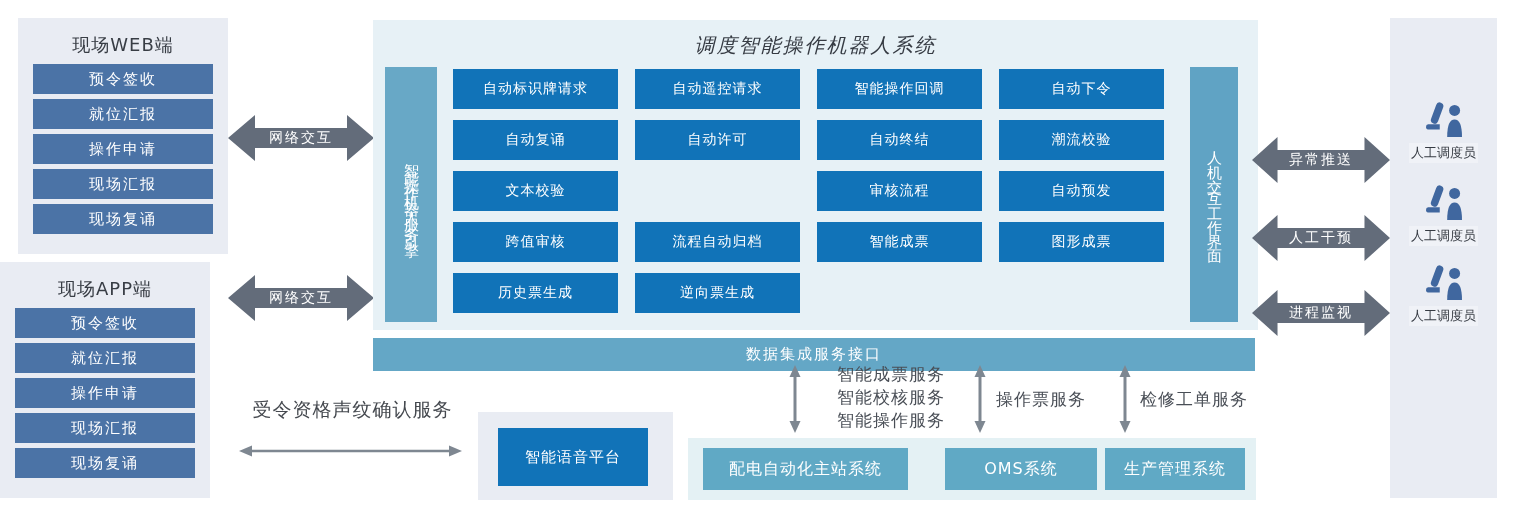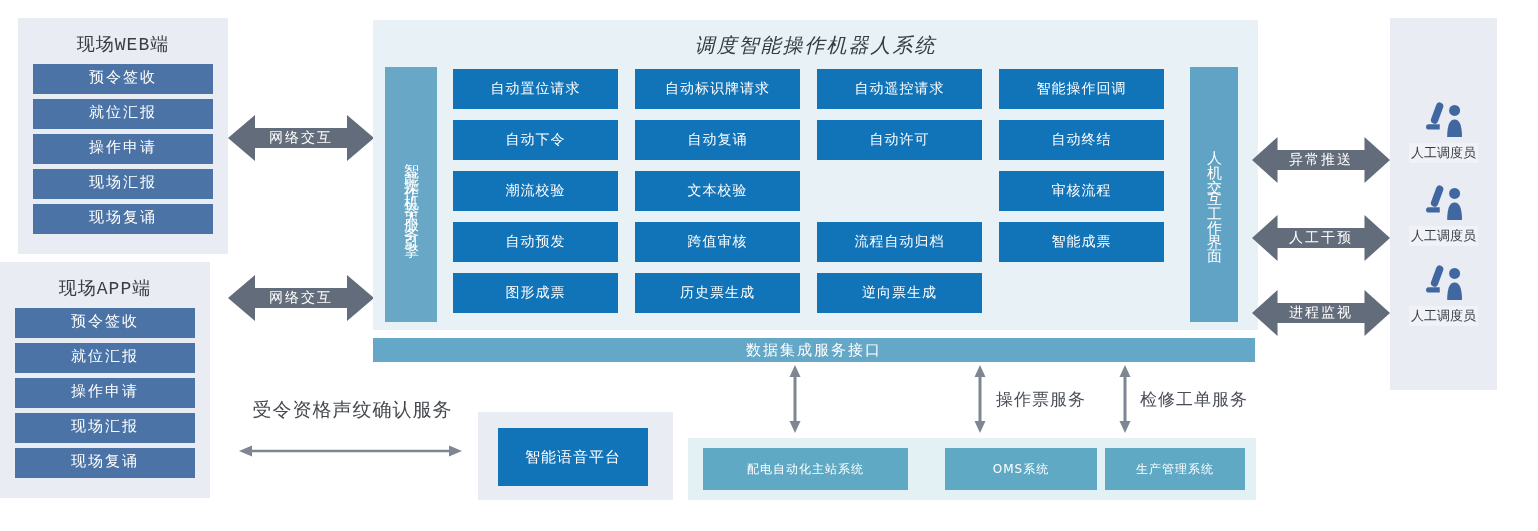--- a/index.html
+++ b/index.html
@@ -1,21 +1,21 @@
 <!DOCTYPE html>
 <html><head>
 <meta charset="utf-8">
 <style>
   html,body{margin:0;padding:0;background:#ffffff;}
   body{font-family:"DejaVu Sans","Liberation Sans",sans-serif;color:#3c424a;}
   .stage{position:relative;width:1538px;height:531px;background:#ffffff;overflow:hidden;}
   .abs{position:absolute;}
 
   
-  .side-panel{background:#e9ecf3;box-sizing:border-box;padding:10px 15px 0 15px;display:flex;flex-direction:column;font-family:Liberation Mono, monospace;}
+  .side-panel{background:#e9ecf3;box-sizing:border-box;padding:10px 15px 0 15px;display:flex;flex-direction:column;}
   .side-title{text-align:center;font-size:18px;color:#383d45;height:36px;line-height:34px;letter-spacing:1px;}
   .side-item{background:#4b73a6;color:#ffffff;font-size:15px;height:30px;line-height:30px;text-align:center;margin-bottom:5px;letter-spacing:2px;}
 
   
   .center-panel{background:#e7f1f6;}
   .center-title{position:absolute;left:0;top:12px;width:100%;text-align:center;font-size:20px;color:#363b43;letter-spacing:2px;font-style:italic;}
   .vbar{position:absolute;display:flex;align-items:center;justify-content:center;color:#ffffff;}
   .vbar span{writing-mode:vertical-lr;text-orientation:upright;font-size:15px;letter-spacing:8px;line-height:1;}
   .engine-bar{background:#68a8c6;}
   .hmi-bar{background:#60a3c4;}
@@ -31,21 +31,21 @@
 
   
   .data-bus{background:#64a7c6;color:#ffffff;display:flex;align-items:center;justify-content:center;font-size:15px;letter-spacing:2px;}
 
   
   .svc-label{font-size:17px;color:#494e56;letter-spacing:1px;white-space:nowrap;}
   .svc-multi{line-height:23px;}
 
   
   .bottom-panel{background:#e4f1f4;}
-  .sys-box{position:absolute;background:#60a9c5;color:#ffffff;height:42px;display:flex;align-items:center;justify-content:center;font-size:12px;letter-spacing:1px;}
+  .sys-box{position:absolute;background:#60a9c5;color:#ffffff;height:42px;display:flex;align-items:center;justify-content:center;font-size:16px;letter-spacing:1px;}
 
   
   .voice-panel{background:#e9ecf3;}
   .voice-box{position:absolute;left:20px;top:16px;width:150px;height:58px;background:#1173b8;color:#ffffff;display:flex;align-items:center;justify-content:center;font-size:15px;letter-spacing:1px;}
   .voice-svc{font-size:19px;color:#45494f;text-align:center;letter-spacing:1px;white-space:nowrap;}
 
   
   .dispatcher-panel{background:#e9ecf3;}
   .dispatcher{position:absolute;left:0;width:100%;display:flex;flex-direction:column;align-items:center;}
   .dispatcher-label{font-size:13px;color:#363b43;margin-top:5px;background:#f0f2f7;padding:1px 2px;}
@@ -87,21 +87,20 @@
   </div>
 
   <div class="abs center-panel" style="left:373px;top:20px;width:885px;height:310px;">
     <div class="center-title">调度智能操作机器人系统</div>
 
     <div class="vbar engine-bar" style="left:12px;top:47px;width:52px;height:255px;">
       <span>智能操作机器人服务引擎</span>
     </div>
 
     <div class="grid" style="left:80px;top:49px;">
-      <div class="grid-btn">自动置位请求</div>
       <div class="grid-btn">自动标识牌请求</div>
       <div class="grid-btn">自动遥控请求</div>
       <div class="grid-btn">智能操作回调</div>
       <div class="grid-btn">自动下令</div>
       <div class="grid-btn">自动复诵</div>
       <div class="grid-btn">自动许可</div>
       <div class="grid-btn">自动终结</div>
       <div class="grid-btn">潮流校验</div>
       <div class="grid-btn">文本校验</div>
       <div class="grid-btn grid-empty"></div>
@@ -113,30 +112,35 @@
       <div class="grid-btn">图形成票</div>
       <div class="grid-btn">历史票生成</div>
       <div class="grid-btn">逆向票生成</div>
     </div>
 
     <div class="vbar hmi-bar" style="left:817px;top:47px;width:48px;height:255px;">
       <span>人机交互工作界面</span>
     </div>
   </div>
 
-  <div class="abs data-bus" style="left:373px;top:338px;width:882px;height:24px;">
+  <div class="abs data-bus" style="left:373px;top:338px;width:882px;height:33px;">
     <span>数据集成服务接口</span>
   </div>
 
   <div class="abs" style="left:787px;top:364px;width:16px;height:70px;">
     <svg viewBox="0 0 16 70" width="16" height="70">
       <line x1="8" y1="11" x2="8" y2="59" stroke="#7e8791" stroke-width="3"></line>
       <polygon points="8,1 2.5,13 13.5,13" fill="#7e8791"></polygon>
       <polygon points="8,69 2.5,57 13.5,57" fill="#7e8791"></polygon>
     </svg>
+  </div>
+  <div class="abs svc-label svc-multi" style="left:837px;top:363px;">
+    <div>智能成票服务</div>
+    <div>智能校核服务</div>
+    <div>智能操作服务</div>
   </div>
 
   <div class="abs" style="left:972px;top:364px;width:16px;height:70px;">
     <svg viewBox="0 0 16 70" width="16" height="70">
       <line x1="8" y1="11" x2="8" y2="59" stroke="#7e8791" stroke-width="3"></line>
       <polygon points="8,1 2.5,13 13.5,13" fill="#7e8791"></polygon>
       <polygon points="8,69 2.5,57 13.5,57" fill="#7e8791"></polygon>
     </svg>
   </div>
   <div class="abs svc-label" style="left:996px;top:388px;">操作票服务</div>
@@ -180,21 +184,21 @@
     </svg>
     <span>人工干预</span>
   </div>
   <div class="abs fat-arrow" style="left:1252px;top:287px;width:138px;height:52px;">
     <svg viewBox="0 0 146 52" preserveAspectRatio="none">
       <polygon points="0,26 27,3 27,16 119,16 119,3 146,26 119,49 119,36 27,36 27,49" fill="#636c7a"></polygon>
     </svg>
     <span>进程监视</span>
   </div>
 
-  <div class="abs dispatcher-panel" style="left:1390px;top:18px;width:107px;height:372px;">
+  <div class="abs dispatcher-panel" style="left:1390px;top:18px;width:107px;height:480px;">
     <div class="dispatcher" style="top:84px;">
       <svg width="44" height="36" viewBox="0 0 40 34">
         <g fill="#40679f">
           <rect x="10" y="0" width="7" height="21" rx="3.5" transform="rotate(20 13.5 10.5)"></rect>
           <path d="M5 21 L16 21 L16 26 L6 26 Q3 26 3 23.5 Q3 21 5 21 Z"></path>
           <circle cx="30" cy="8" r="5.2"></circle>
           <path d="M23 33 Q23 16.5 30 16.5 Q37 16.5 37 33 Z"></path>
         </g>
       </svg>
       <div class="dispatcher-label">人工调度员</div>

